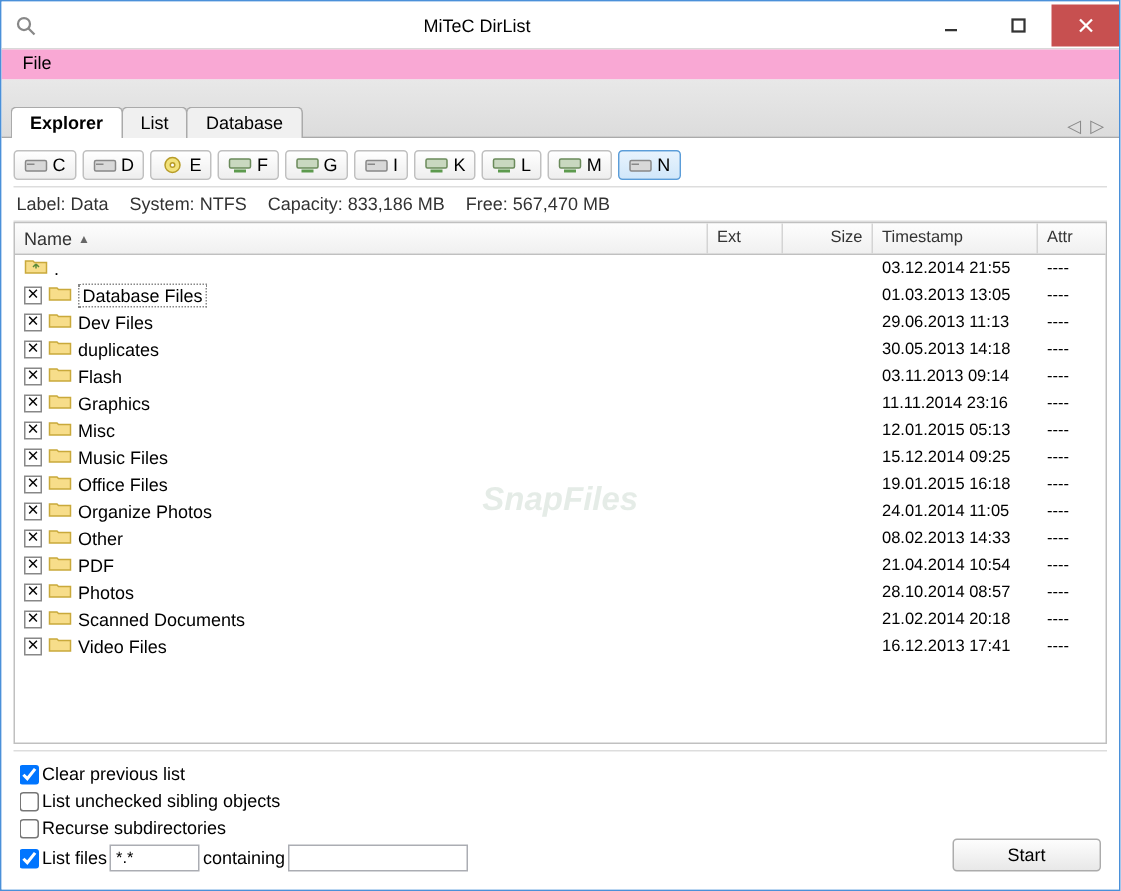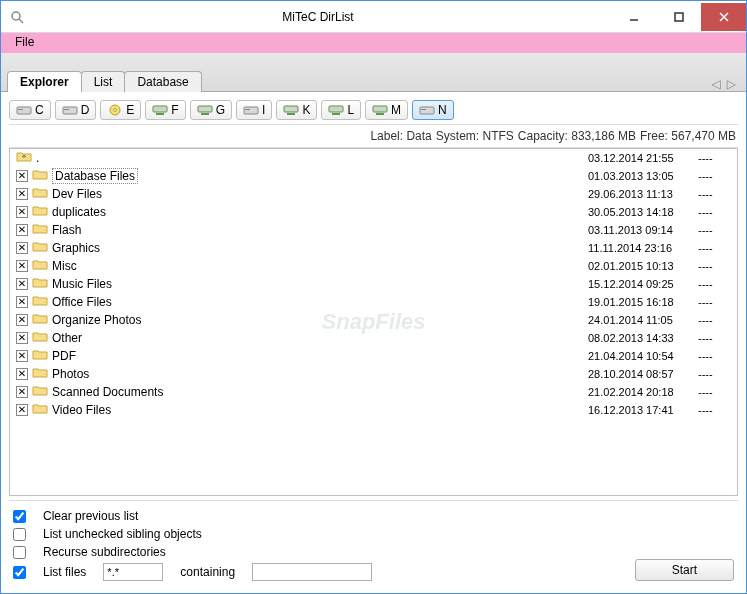--- a/index.html
+++ b/index.html
@@ -22,21 +22,21 @@
 .tab.active { background: #fff; font-weight: bold; z-index: 2; }
 .tab-nav { margin-left: auto; display: flex; gap: 6px; color: #888; padding-right: 4px; }
 
 .content { flex: 1; background: #fff; padding: 4px 8px 8px 8px; display: flex; flex-direction: column; }
 
 .drivebar { display: flex; gap: 4px; padding: 4px 0; border-bottom: 1px solid #ddd; }
 .drive-btn { display: flex; align-items: center; gap: 3px; border: 1px solid #c0c0c0; border-radius: 3px; padding: 2px 6px; background: linear-gradient(#fff,#eee); cursor: pointer; }
 .drive-btn.selected { border: 1px solid #5b9dd9; background: linear-gradient(#e8f3fd,#d0e7fa); }
 .drive-icon { width: 16px; height: 12px; }
 
-.infobar { padding: 4px 2px; font-size: 11px; color: #333; display: flex; gap: 4px; border-bottom: 1px solid #ddd; justify-content: flex-end; }
+.infobar { padding: 4px 2px; font-size: 11px; color: #333; display: flex; gap: 14px; border-bottom: 1px solid #ddd; }
 
 .filegrid { flex: 1; border: 1px solid #c0c0c0; display: flex; flex-direction: column; background: #fff; }
 .gridhead { display: flex; background: linear-gradient(#fdfdfd,#f0f0f0); border-bottom: 1px solid #c0c0c0; }
 .gridcol { border-right: 1px solid #d4d4d4; padding: 3px 6px; font-size: 11px; color: #333; cursor: pointer; }
 .col-name { flex: 1; min-width: 300px; display:flex; align-items:center; gap:4px; }
 .col-ext { width: 50px; }
 .col-size { width: 60px; text-align: right; }
 .col-ts { width: 110px; }
 .col-attr { width: 45px; border-right: none; }
 .gridbody { flex: 1; overflow-y: auto; }
@@ -46,21 +46,21 @@
 .cell.name-cell { flex: 1; min-width: 300px; gap: 4px; }
 .cell.ext-cell { width: 50px; }
 .cell.size-cell { width: 60px; justify-content: flex-end; }
 .cell.ts-cell { width: 110px; }
 .cell.attr-cell { width: 45px; }
 .chk { width: 12px; height: 12px; border: 1px solid #888; display: flex; align-items: center; justify-content: center; font-size: 10px; line-height: 1; background: #fff; }
 .folder-icon { width: 16px; height: 12px; }
 
 .optarea { border-top: 1px solid #ddd; margin-top: 4px; padding: 8px 4px 4px 4px; display: flex; }
 .opts { display: flex; flex-direction: column; gap: 4px; flex: 1; }
-.optrow { display: flex; align-items: center; gap: 17px; font-size: 11px; }
+.optrow { display: flex; align-items: center; gap: 2px; font-size: 11px; }
 .optrow input[type=checkbox] { width: 13px; height: 13px; }
 .optrow input[type=text] { border: 1px solid #abadb3; padding: 1px 3px; font-size: 11px; height: 18px; }
 .start-area { display: flex; align-items: flex-end; }
 .start-btn { padding: 3px 36px; border: 1px solid #acacac; border-radius: 3px; background: linear-gradient(#fdfdfd,#e8e8e8); cursor: pointer; }
 
 .watermark { position: absolute; left: 50%; top: 50%; transform: translate(-50%,-50%); font-size: 22px; color: rgba(150,180,160,0.25); font-weight: bold; pointer-events: none; font-style: italic; }
 .sort-arrow { font-size: 8px; color: #666; }
 </style>
 </head>
 <body>
@@ -183,20 +183,30 @@
     </div>
 
   <div class="infobar">
     <span><span>Label:</span> <span>Data</span></span>
     <span><span>System:</span> <span>NTFS</span></span>
     <span><span>Capacity:</span> <span>833,186 MB</span></span>
     <span><span>Free:</span> <span>567,470 MB</span></span>
   </div>
 
   <div class="filegrid">
+    <div class="gridhead">
+      <div class="gridcol col-name">
+          <span>Name</span> 
+          <span class="sort-arrow">▲</span>
+        </div>
+      <div class="gridcol col-ext">Ext</div>
+      <div class="gridcol col-size">Size</div>
+      <div class="gridcol col-ts">Timestamp</div>
+      <div class="gridcol col-attr">Attr</div>
+    </div>
     <div class="gridbody" id="gridbody" style="position:relative;">
       <div class="watermark">SnapFiles</div>
     <div class="row">
           <div class="cell name-cell">
             <span><svg class="folder-icon" viewBox="0 0 16 12">
                 <path d="M1 3h5l1 1h8v7H1z" fill="#f7dd8a" stroke="#c9a93b"></path>
                 <path d="M8 8V5m0 0l-2 2m2-2l2 2" stroke="#5a8a3a" stroke-width="1" fill="none"></path>
               </svg></span>
             <span class="label">.</span>
           </div>
@@ -287,21 +297,21 @@
             <span class="chk">✕</span>
             <span><svg class="folder-icon" viewBox="0 0 16 12">
                 <path d="M1 3h5l1 1h8v7H1z" fill="#f7dd8a" stroke="#c9a93b"></path>
               </svg></span>
             <span class="label">Misc</span>
           </div>
           <div class="cell ext-cell"></div>
           <div class="cell size-cell">
             <dir></dir>
           </div>
-          <div class="cell ts-cell">02.01.2015 10:13</div>
+          <div class="cell ts-cell">12.01.2015 05:13</div>
           <div class="cell attr-cell">----</div>
         </div>
         <div class="row">
           <div class="cell name-cell">
             <span class="chk">✕</span>
             <span><svg class="folder-icon" viewBox="0 0 16 12">
                 <path d="M1 3h5l1 1h8v7H1z" fill="#f7dd8a" stroke="#c9a93b"></path>
               </svg></span>
             <span class="label">Music Files</span>
           </div>

